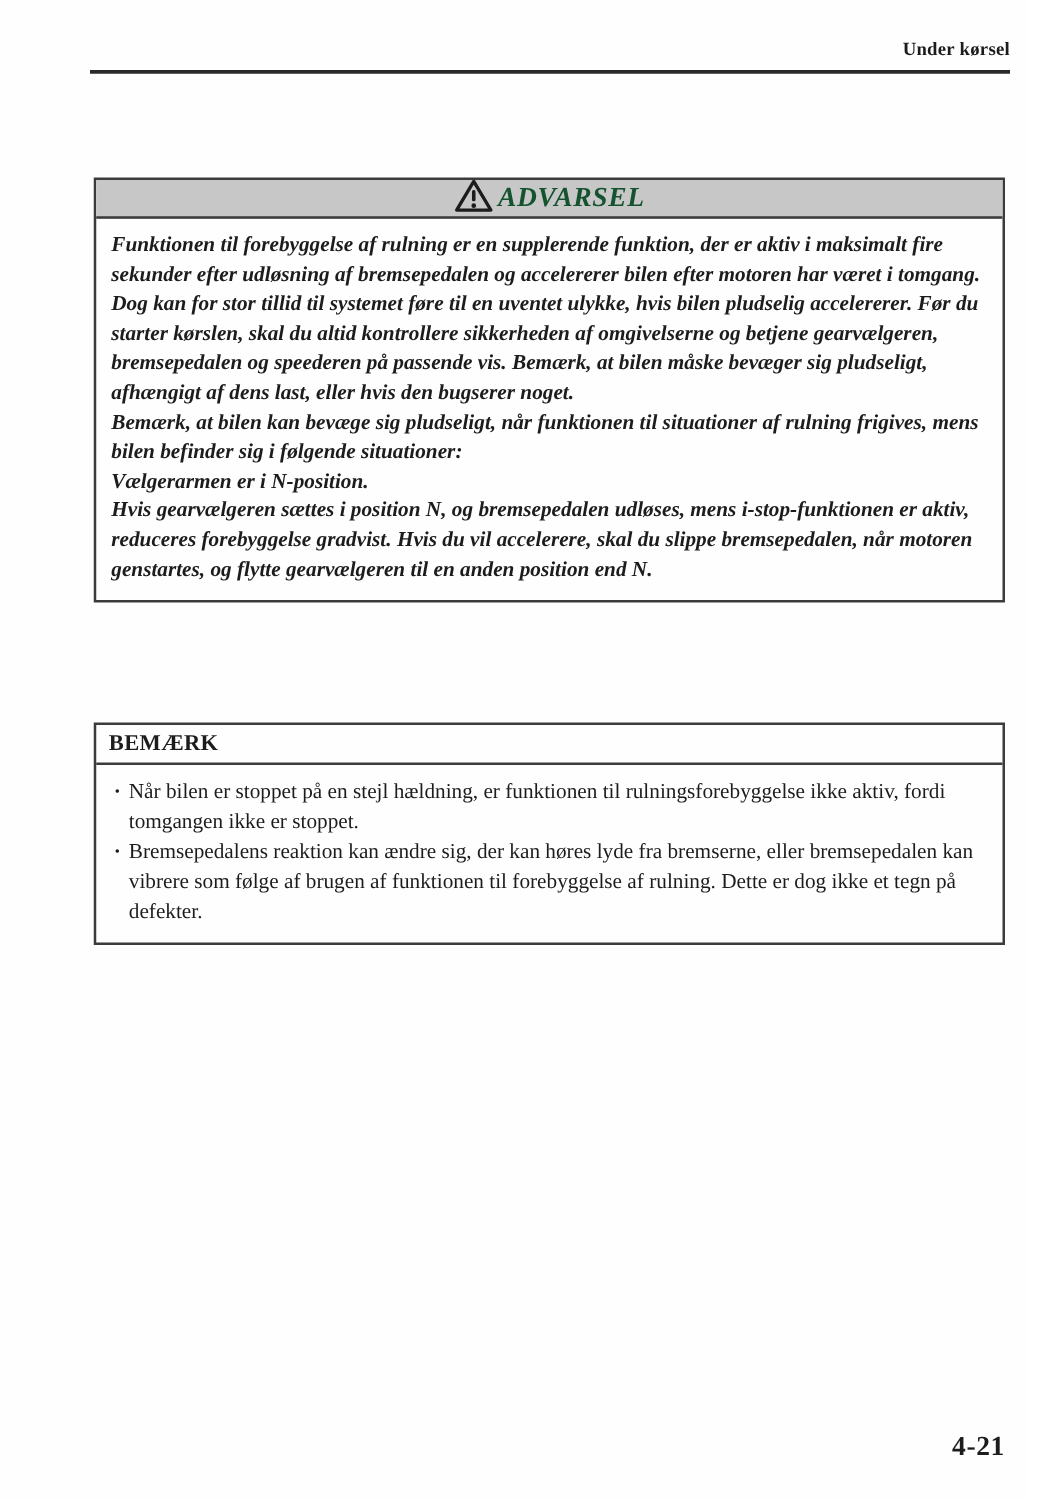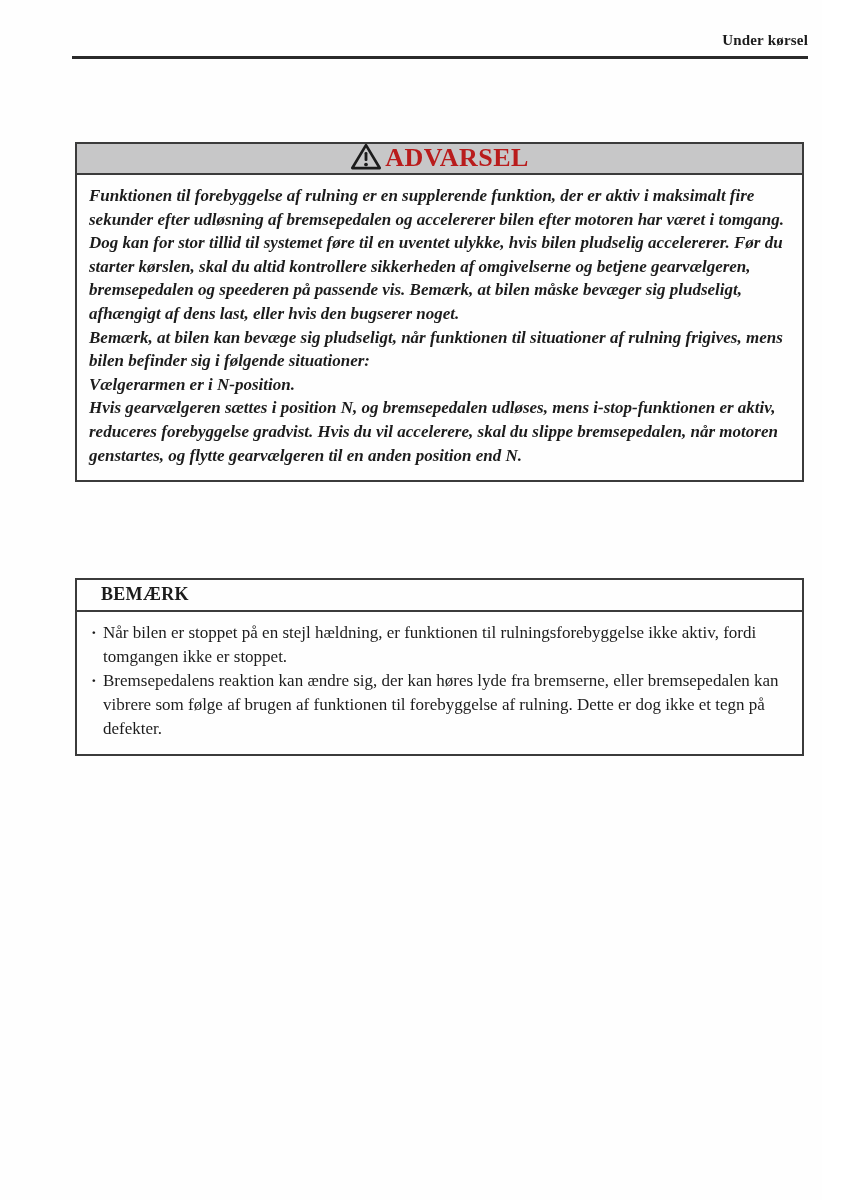--- a/index.html
+++ b/index.html
@@ -54,24 +54,25 @@
   .warning-box-header {
     height: 31px;
     background: #c7c7c8;
     border-bottom: 2px solid #3b3b3b;
     display: flex;
     align-items: center;
     justify-content: center;
     gap: 3px;
   }
   .warning-title {
-    font-size: 26px;
+    font-size: 22px;
     font-weight: bold;
+    font-style: italic;
     letter-spacing: 0.5px;
-    color: #b91c1c;
+    color: #14532d;
     line-height: 1;
     padding-bottom: 2px;
   }
   .warning-tri-icon { display: inline-block; }
   .warning-box-body {
     padding: 9px 14px 13px 12px;
     font-size: 17px;
     font-weight: bold;
     font-style: italic;
     line-height: 23.6px;
@@ -82,21 +83,21 @@
   
   .note-box {
     position: absolute;
     top: 578px;
     left: 75px;
     width: 729px;
     border: 2px solid #3b3b3b;
     background: #fefefe;
   }
   .note-box-header {
-    padding: 4px 10px 5px 24px;
+    padding: 4px 10px 5px 10px;
     border-bottom: 2px solid #3b3b3b;
     font-size: 18px;
     font-weight: bold;
     letter-spacing: 0.3px;
   }
   .note-box-body {
     padding: 9px 14px 13px 14px;
     font-size: 17px;
     line-height: 24px;
   }
@@ -159,14 +160,15 @@
         <span class="note-bullet">·</span>
         <span class="note-item-text">Når bilen er stoppet på en stejl hældning, er funktionen til rulningsforebyggelse ikke aktiv, fordi tomgangen ikke er stoppet.</span>
       </div>
       <div class="note-item">
         <span class="note-bullet">·</span>
         <span class="note-item-text">Bremsepedalens reaktion kan ændre sig, der kan høres lyde fra bremserne, eller bremsepedalen kan vibrere som følge af brugen af funktionen til forebyggelse af rulning. Dette er dog ikke et tegn på defekter.</span>
       </div>
     </div>
   </div>
 
+  <div class="page-number">4-21</div>
 
 </div>
 
 </body></html>

